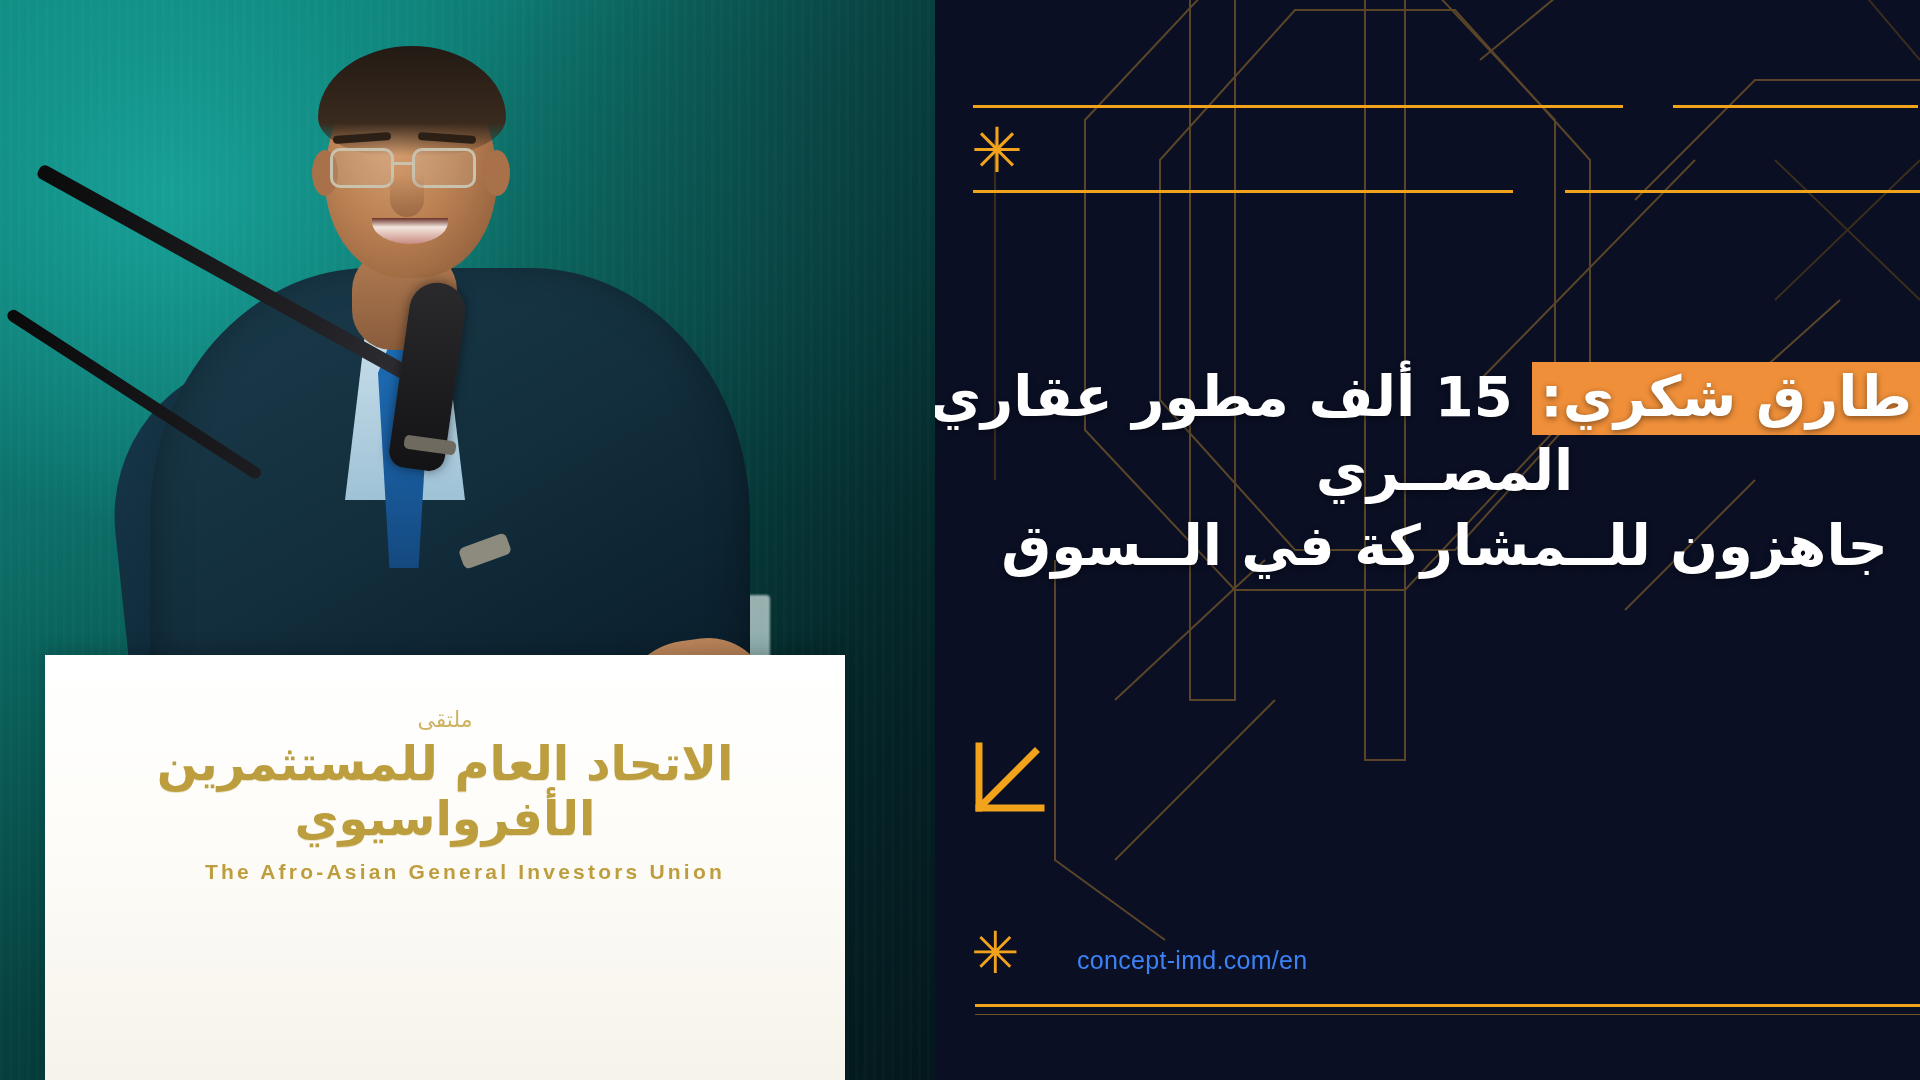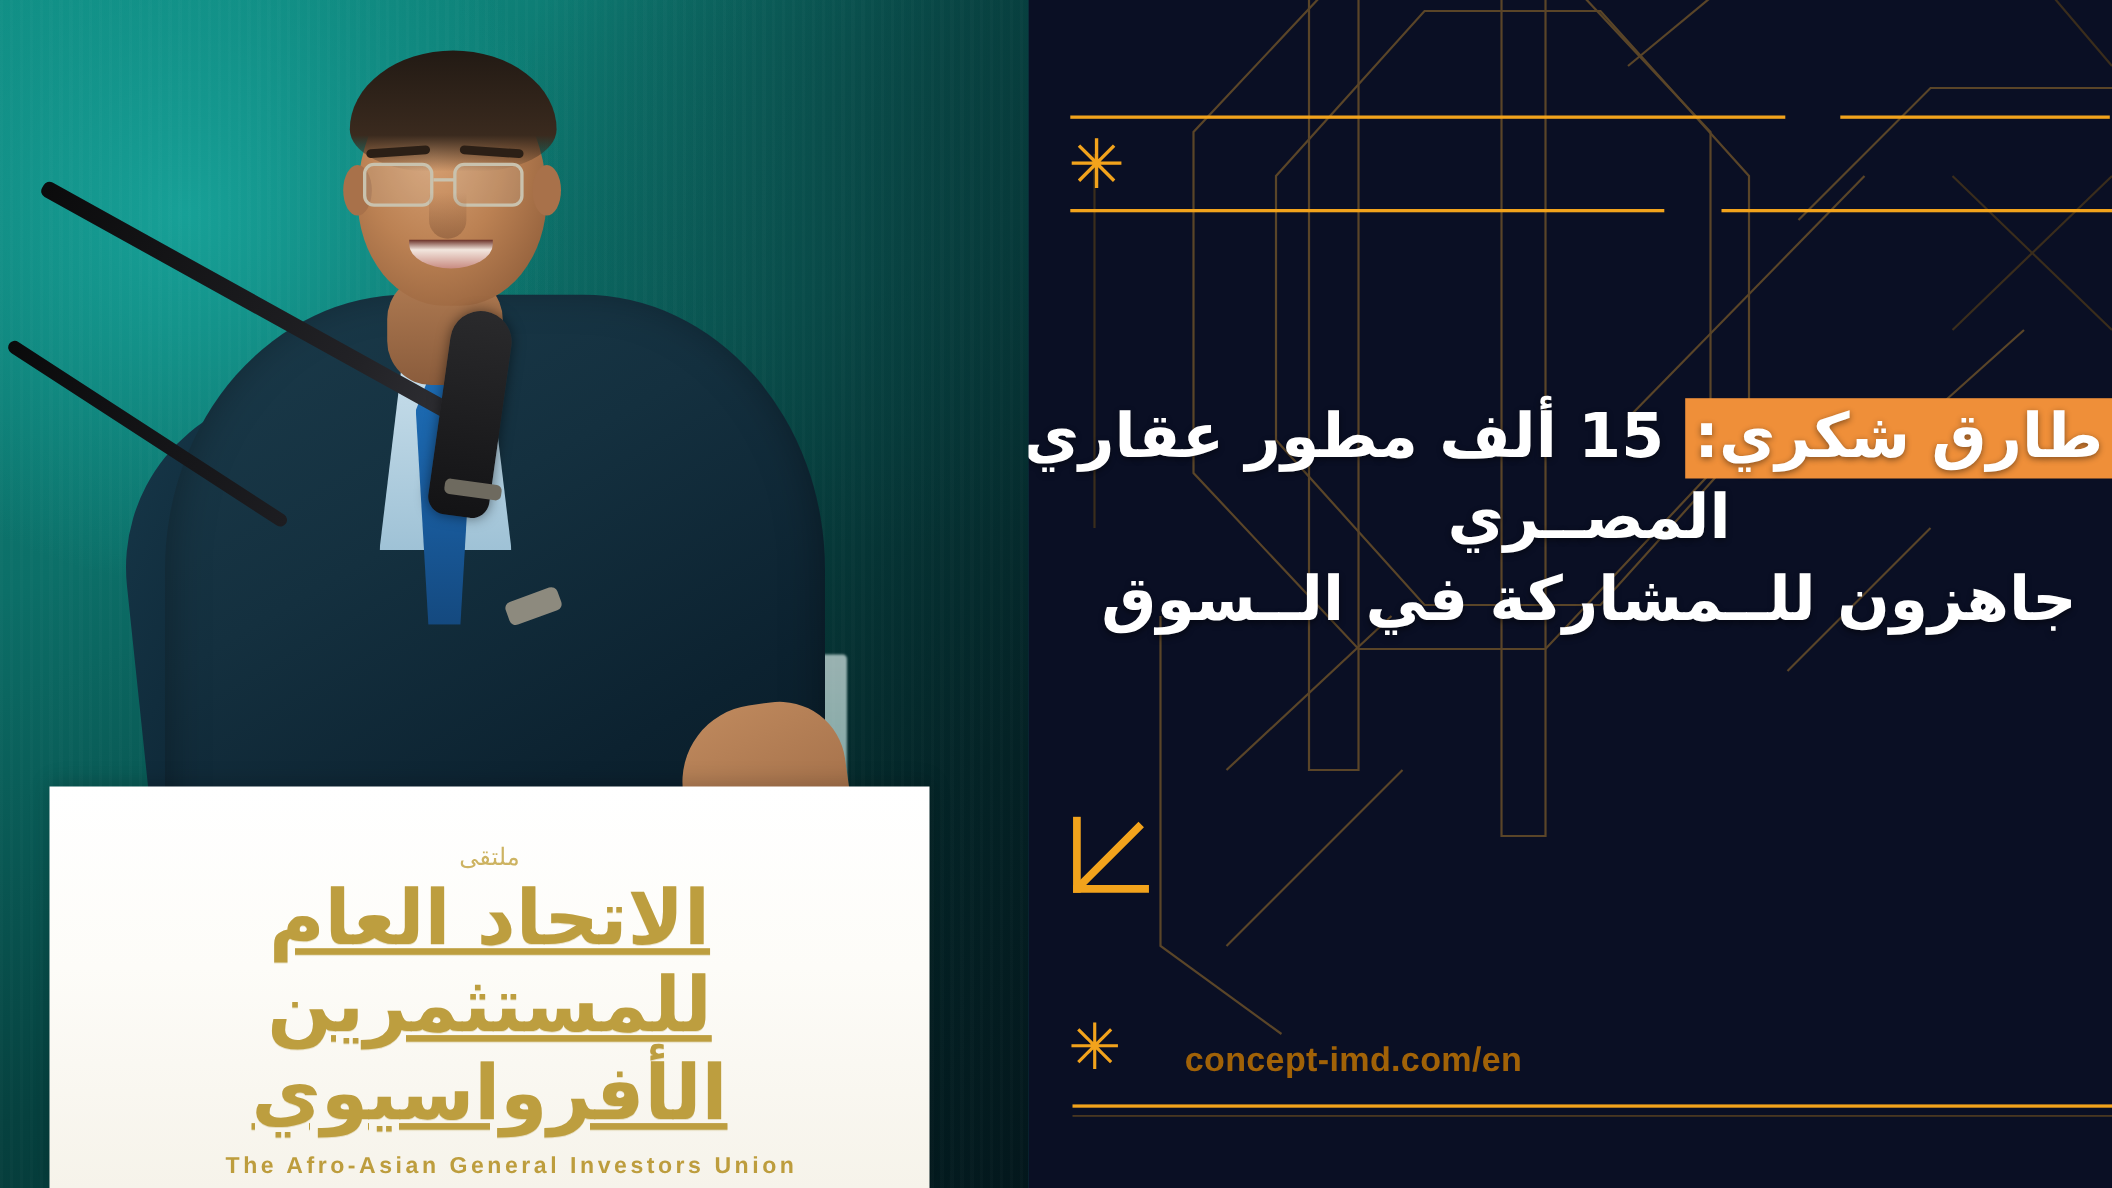--- a/index.html
+++ b/index.html
@@ -192,50 +192,49 @@
     width:50px; height:22px;
     background:#8d8a7e;
     border-radius:6px;
     transform:rotate(-20deg);
   }
 
   
   .podium{
     position:absolute;
     left:45px; bottom:0;
-    width:800px; height:365px;
+    width:800px; height:425px;
     background:linear-gradient(180deg,#ffffff 0%, #fdfcf8 45%, #f6f3ea 100%);
     box-shadow:0 -4px 18px rgba(0,0,0,.18);
     padding-left:30px;
   }
   .podium-logo{
     position:absolute;
     left:0; right:0;
     top:52px;
     text-align:center;
     color:#c8a84a;
   }
   .logo-small{
     font-size:22px;
     color:#cbb05a;
     letter-spacing:1px;
     margin-bottom:4px;
     font-family:"DejaVu Sans", sans-serif;
     opacity:.95;
   }
   .logo-main{
-    font-size:69px;
+    font-size:48px;
     line-height:1.15;
     color:#bd9e3f;
     font-family:"DejaVu Sans", sans-serif;
     font-weight:700;
     letter-spacing:-1px;
     text-shadow:0 1px 0 rgba(180,150,60,.25);
     direction:rtl;
-    text-decoration:underline;
   }
   .logo-en{
     margin-top:14px;
     font-size:21px;
     letter-spacing:3.2px;
     color:#b9962f;
     font-family:"Liberation Sans", sans-serif;
     font-weight:600;
     opacity:.92;
     margin-left:40px;
@@ -327,25 +326,24 @@
   
   .url-bar{
     position:absolute;
     left:0; right:0;
     bottom:72px;
     height:80px;
   }
   .url-text{
     position:absolute;
     left:142px; top:18px;
-    color:#a16207;
-    font-size:31px;
+    color:#3b82f6;
+    font-size:25px;
     font-family:"Liberation Sans", sans-serif;
     letter-spacing:.3px;
-    font-weight:bold;
   }
   .url-rule{
     position:absolute;
     left:40px; right:0; top:76px;
     height:3px;
     background:#f2a31c;
   }
   .url-rule-b{
     position:absolute;
     left:40px; right:0; top:86px;

